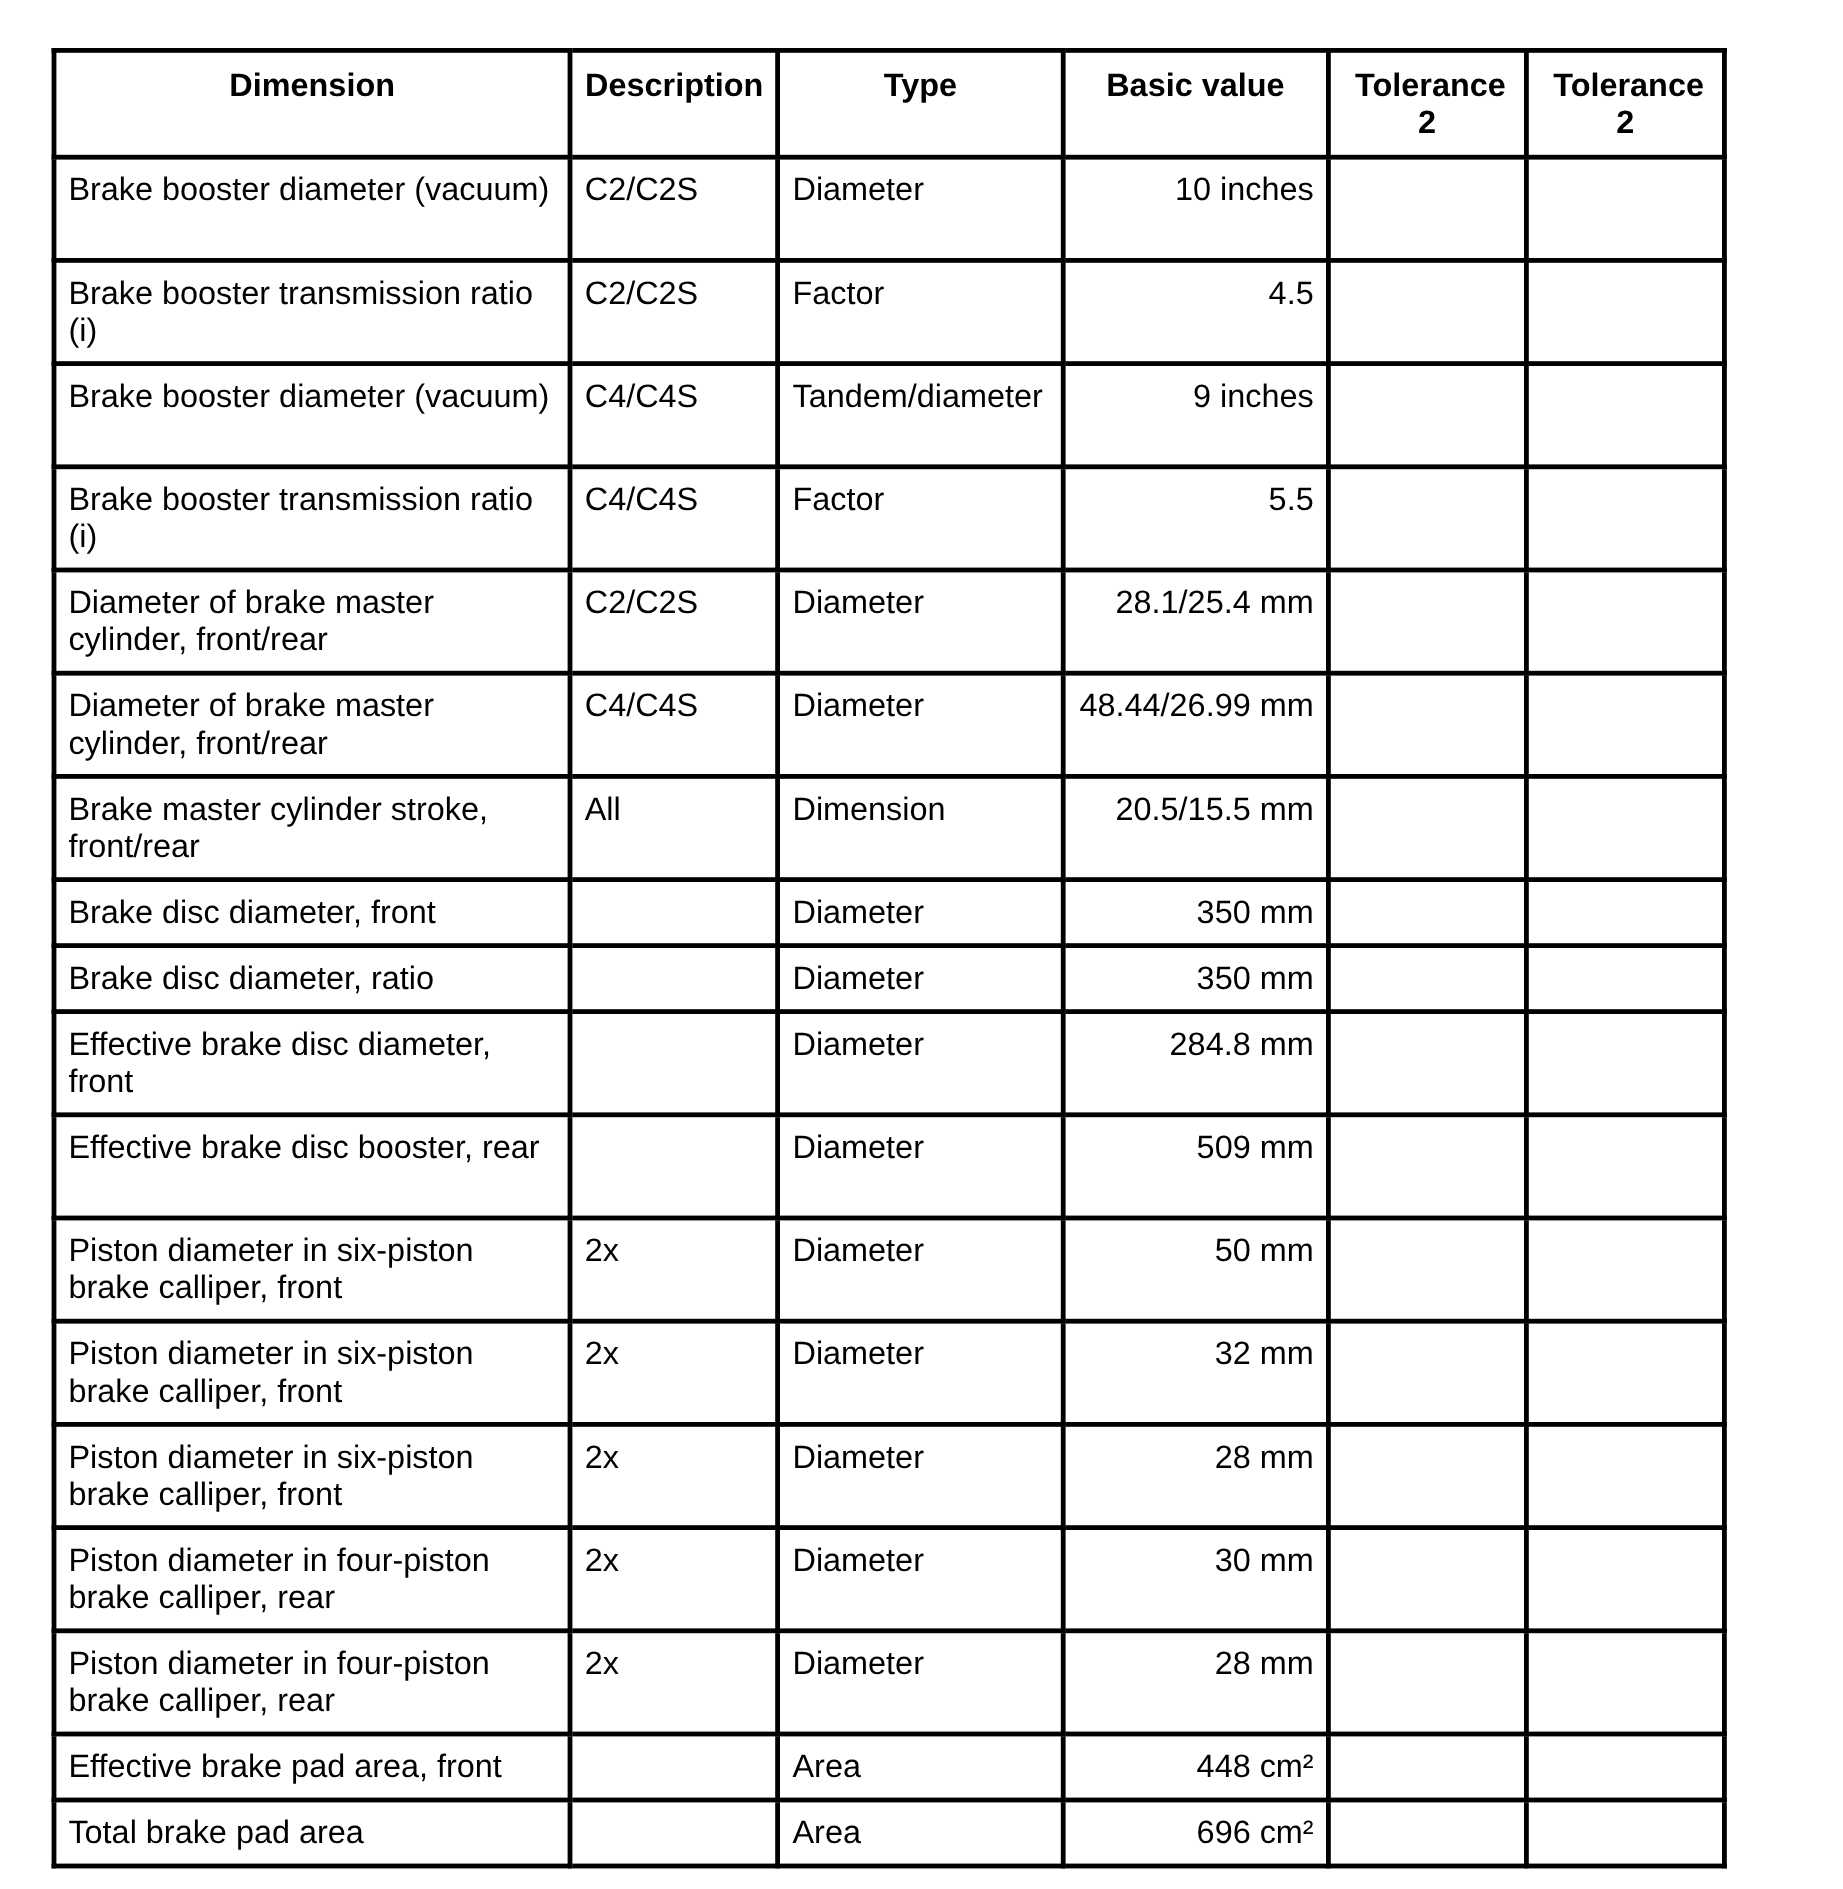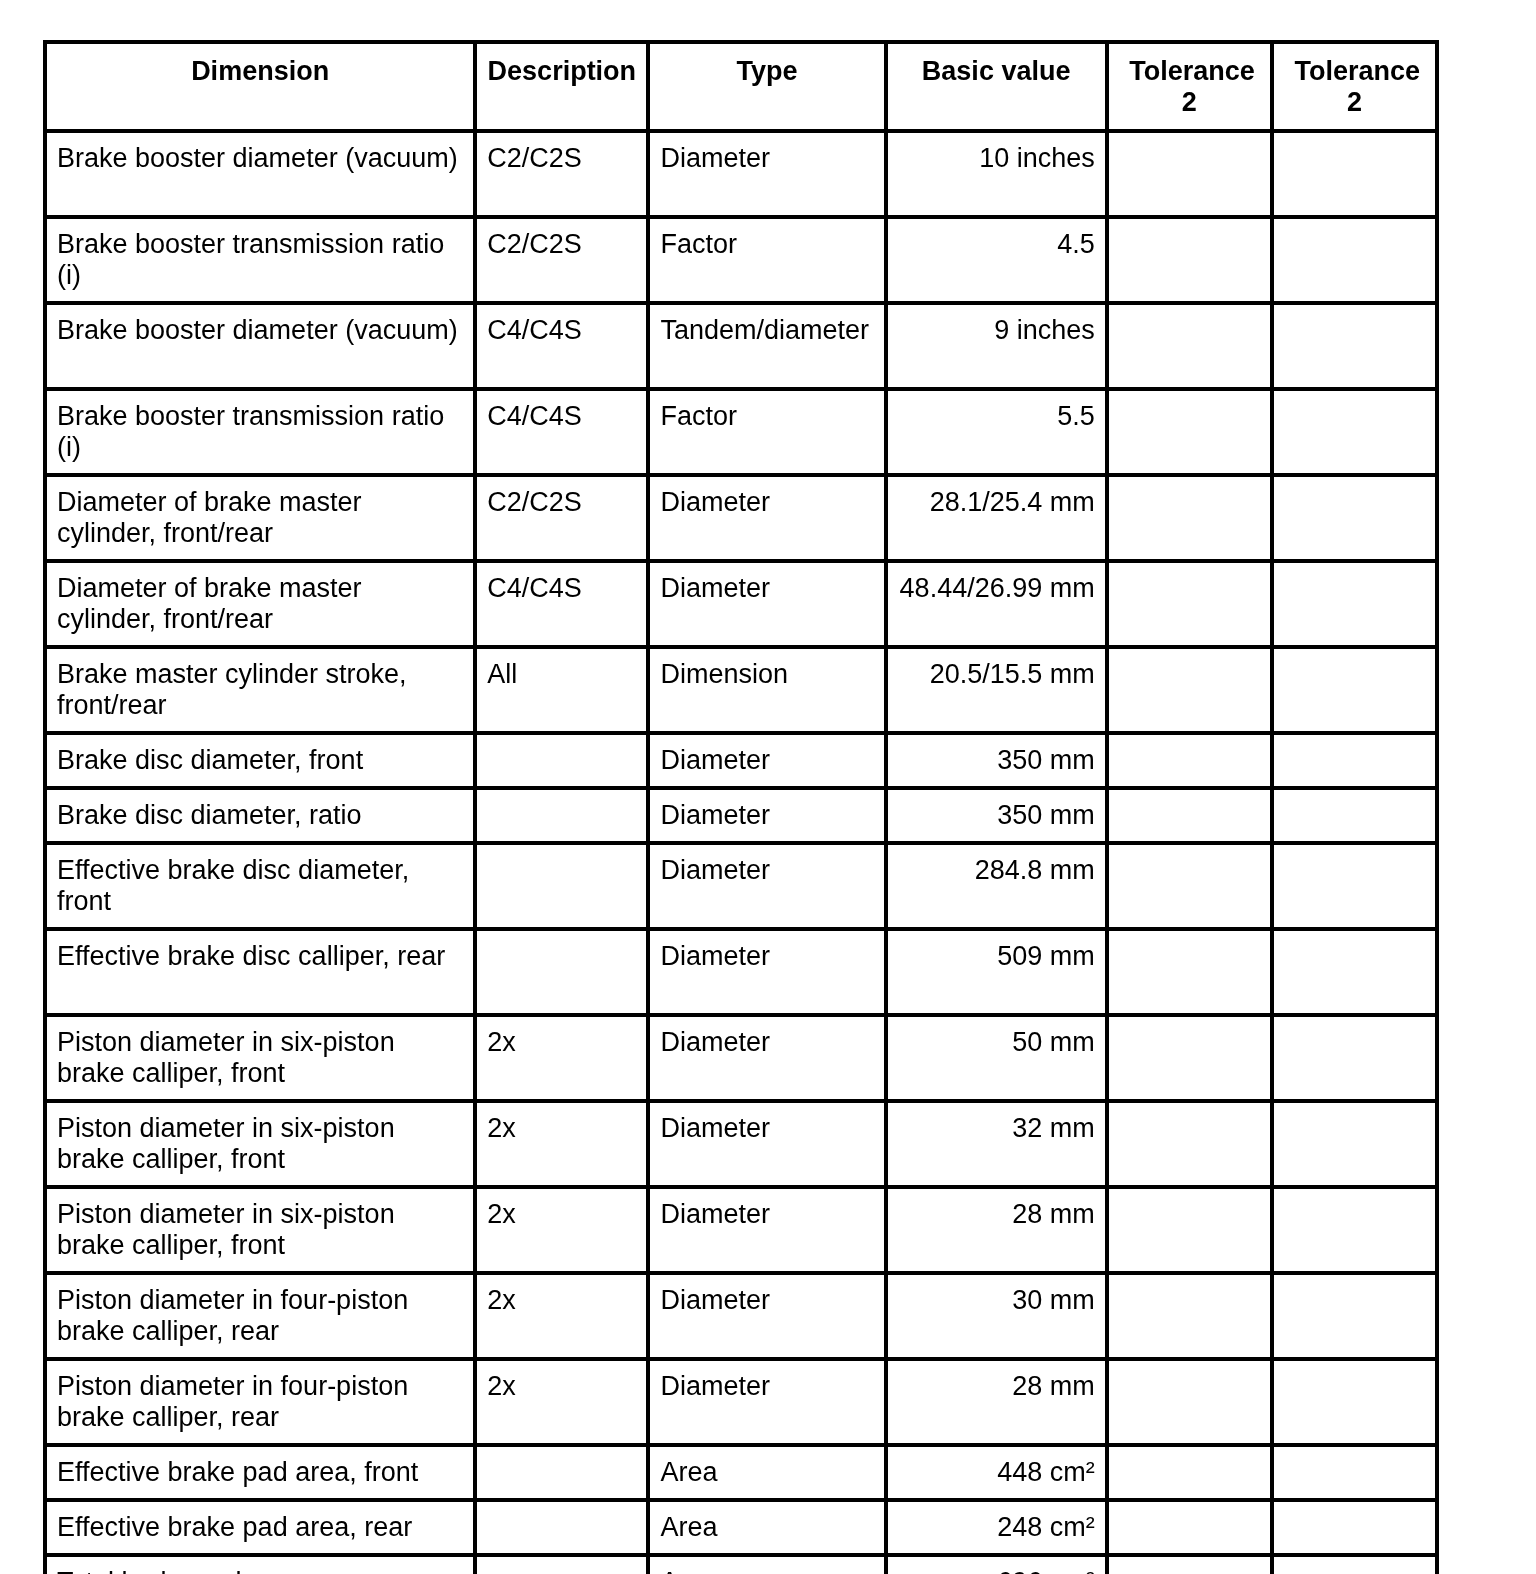--- a/index.html
+++ b/index.html
@@ -132,21 +132,21 @@
       </tr>
       <tr class="two">
         <td>Effective brake disc diameter, front</td>
         <td></td>
         <td>Diameter</td>
         <td class="val">284.8 mm</td>
         <td></td>
         <td></td>
       </tr>
       <tr class="two">
-        <td>Effective brake disc calliper, rear</td>
+        <td>Effective brake disc booster, rear</td>
         <td></td>
         <td>Diameter</td>
         <td class="val">509 mm</td>
         <td></td>
         <td></td>
       </tr>
       <tr class="two">
         <td>Piston diameter in six-piston brake calliper, front</td>
         <td>2x</td>
         <td>Diameter</td>
@@ -184,28 +184,20 @@
         <td>Diameter</td>
         <td class="val">28 mm</td>
         <td></td>
         <td></td>
       </tr>
       <tr class="one">
         <td>Effective brake pad area, front</td>
         <td></td>
         <td>Area</td>
         <td class="val">448 cm²</td>
-        <td></td>
-        <td></td>
-      </tr>
-      <tr class="one">
-        <td>Effective brake pad area, rear</td>
-        <td></td>
-        <td>Area</td>
-        <td class="val">248 cm²</td>
         <td></td>
         <td></td>
       </tr>
       <tr class="one">
         <td>Total brake pad area</td>
         <td></td>
         <td>Area</td>
         <td class="val">696 cm²</td>
         <td></td>
         <td></td>

